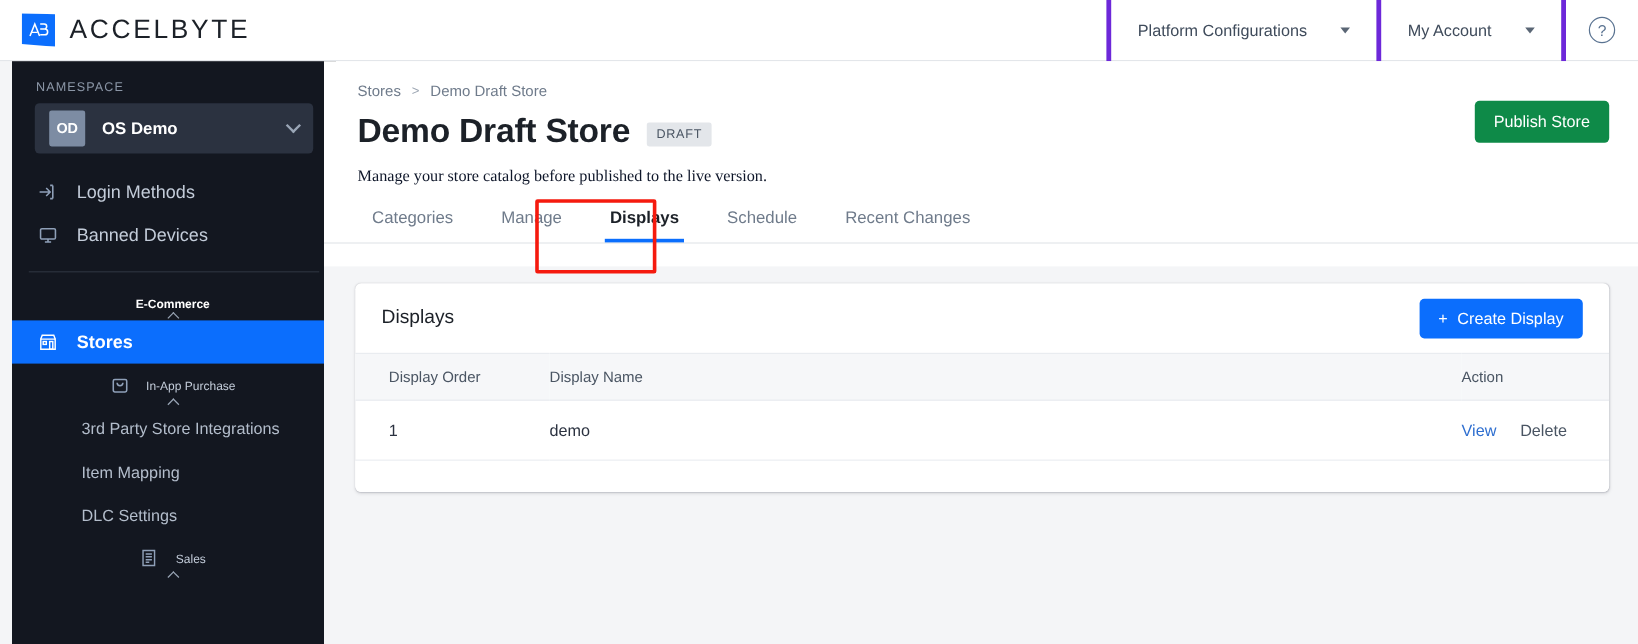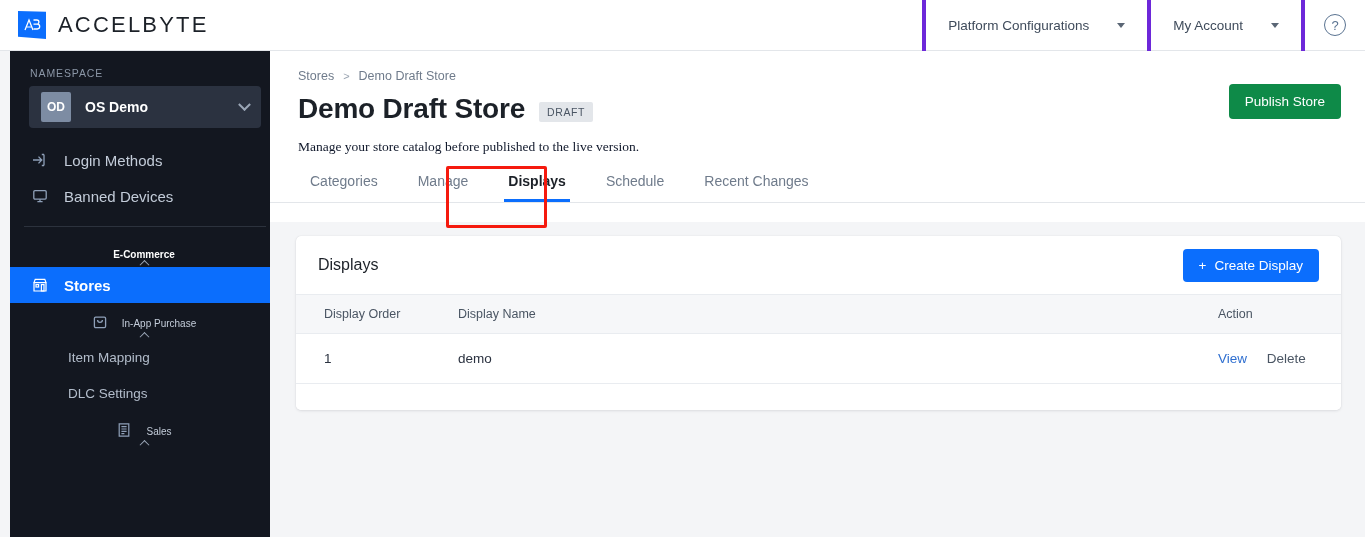--- a/index.html
+++ b/index.html
@@ -272,20 +272,23 @@
           <svg width="16" height="16" viewBox="0 0 16 16" fill="none" stroke="#8fa0b8" stroke-width="1.3">
             <rect x="2.4" y="3.2" width="11.2" height="10.4" rx="1.3"></rect>
             <path d="M5.6 6 a2.4 2.4 0 0 0 4.8 0"></path>
           </svg>
         </span>
         <span>In-App Purchase</span>
       </span>
       <span class="chev up"></span>
     </div>
 
+    <div class="nav-sub">
+      <span>3rd Party Store Integrations</span>
+    </div>
     <div class="nav-sub">
       <span>Item Mapping</span>
     </div>
     <div class="nav-sub">
       <span>DLC Settings</span>
     </div>
 
     <div class="nav-group" style="color:#c3ccd9;font-weight:400;height:36px;padding-left:20px;">
       <span style="display:flex;align-items:center;gap:14px;">
         <span class="ico">

